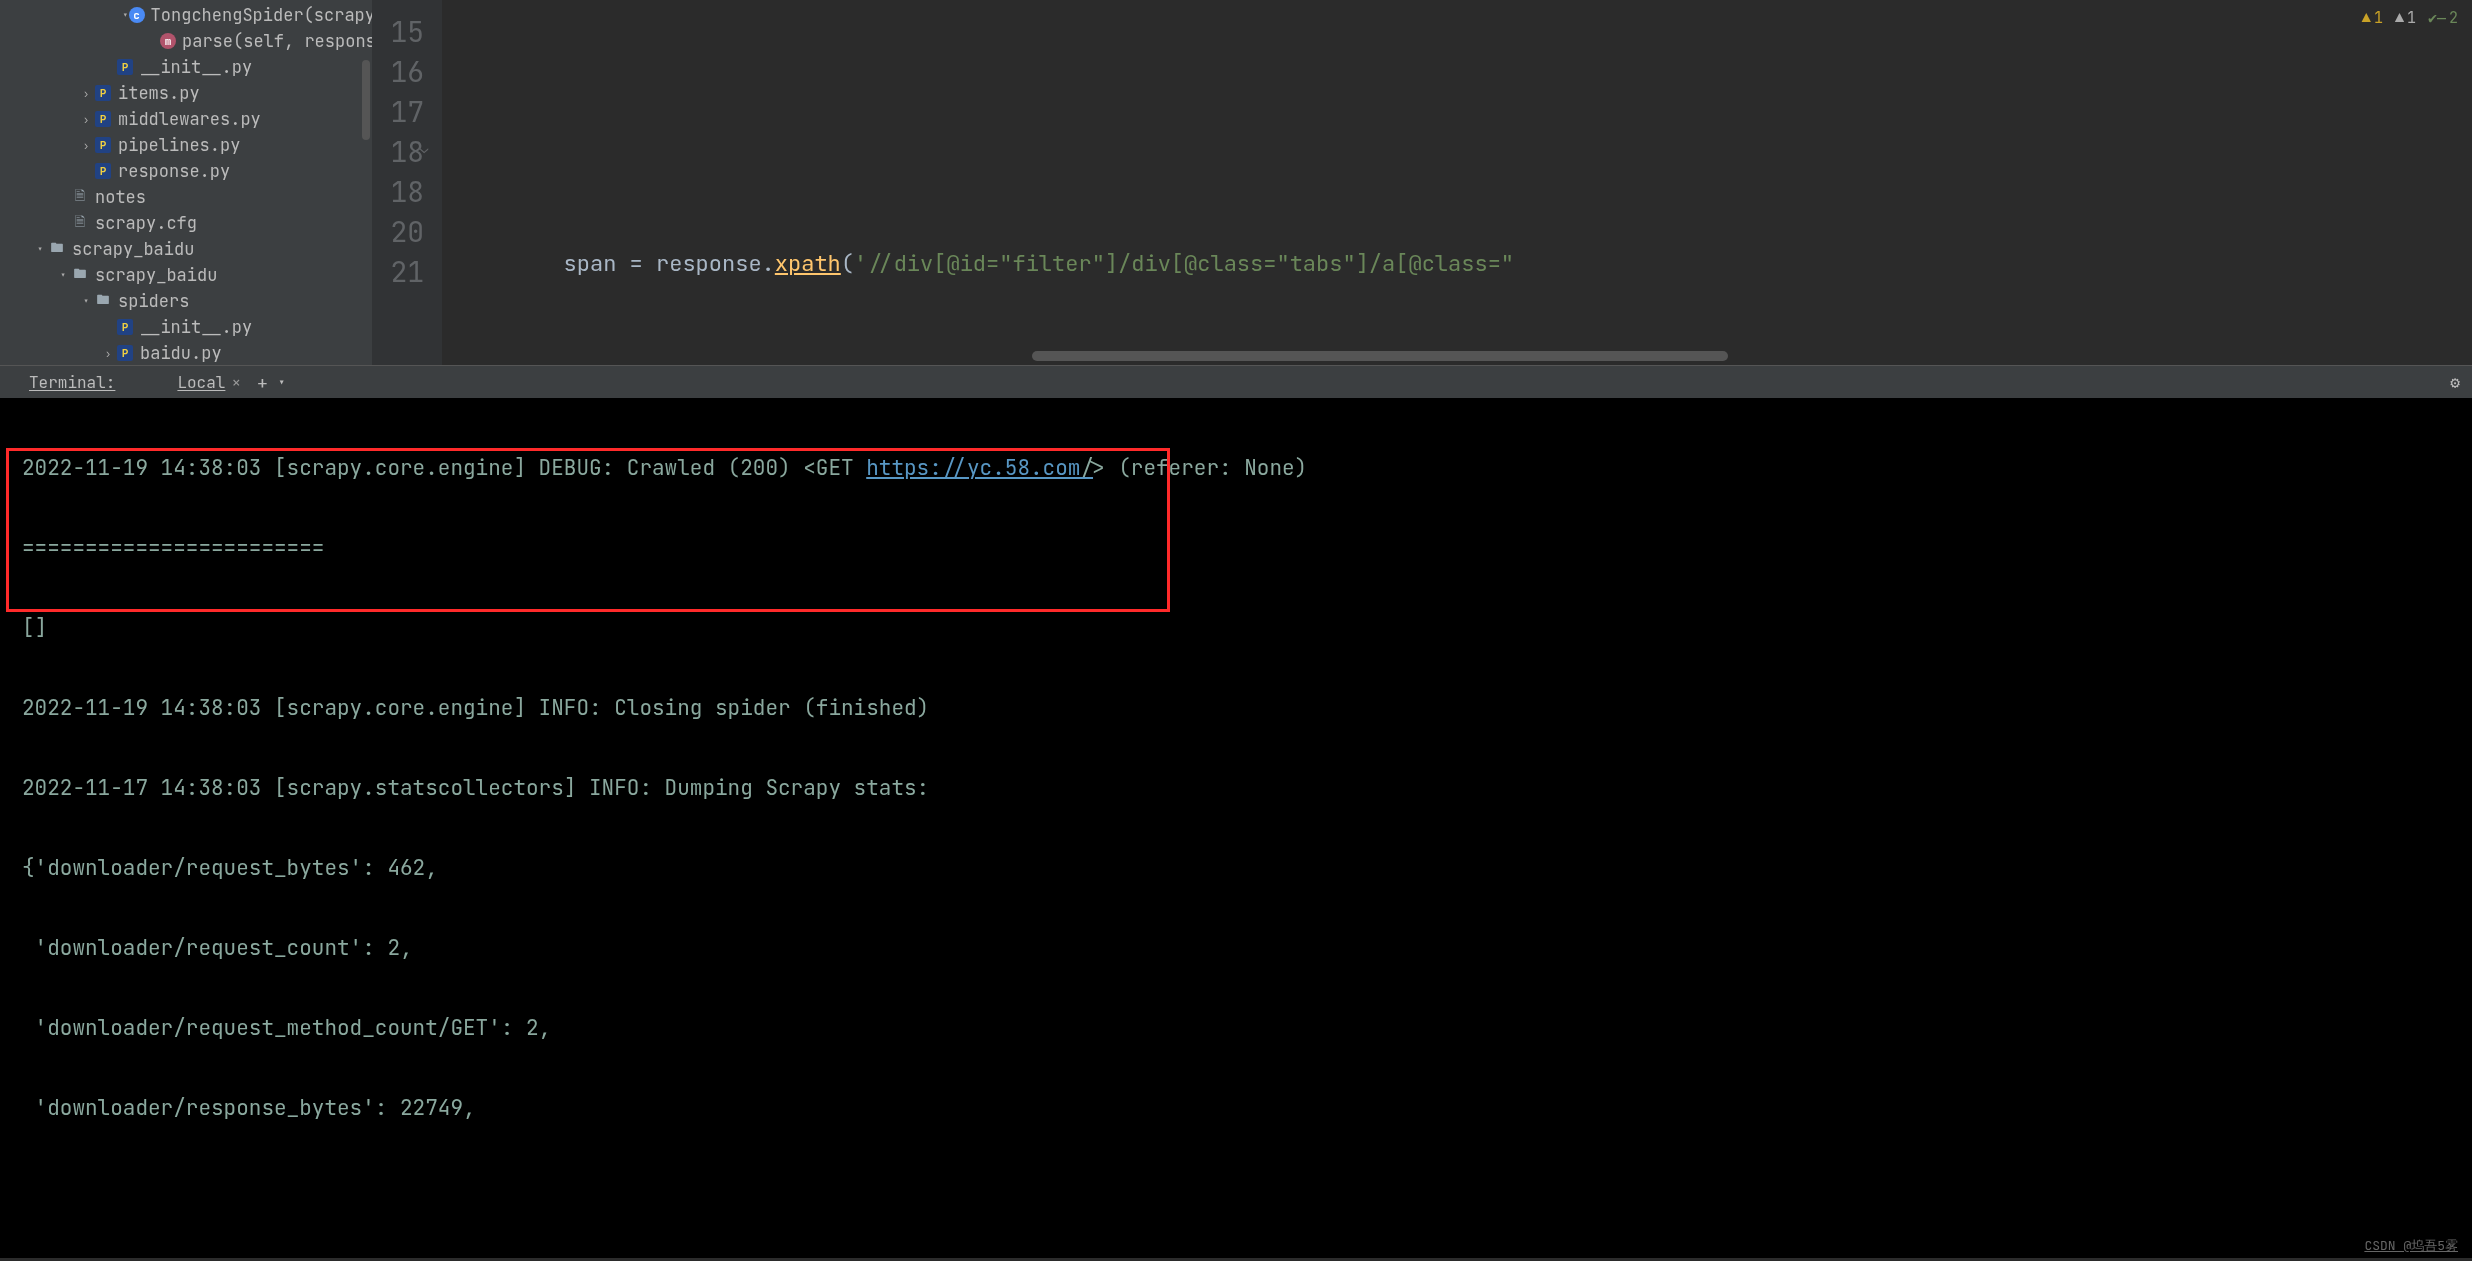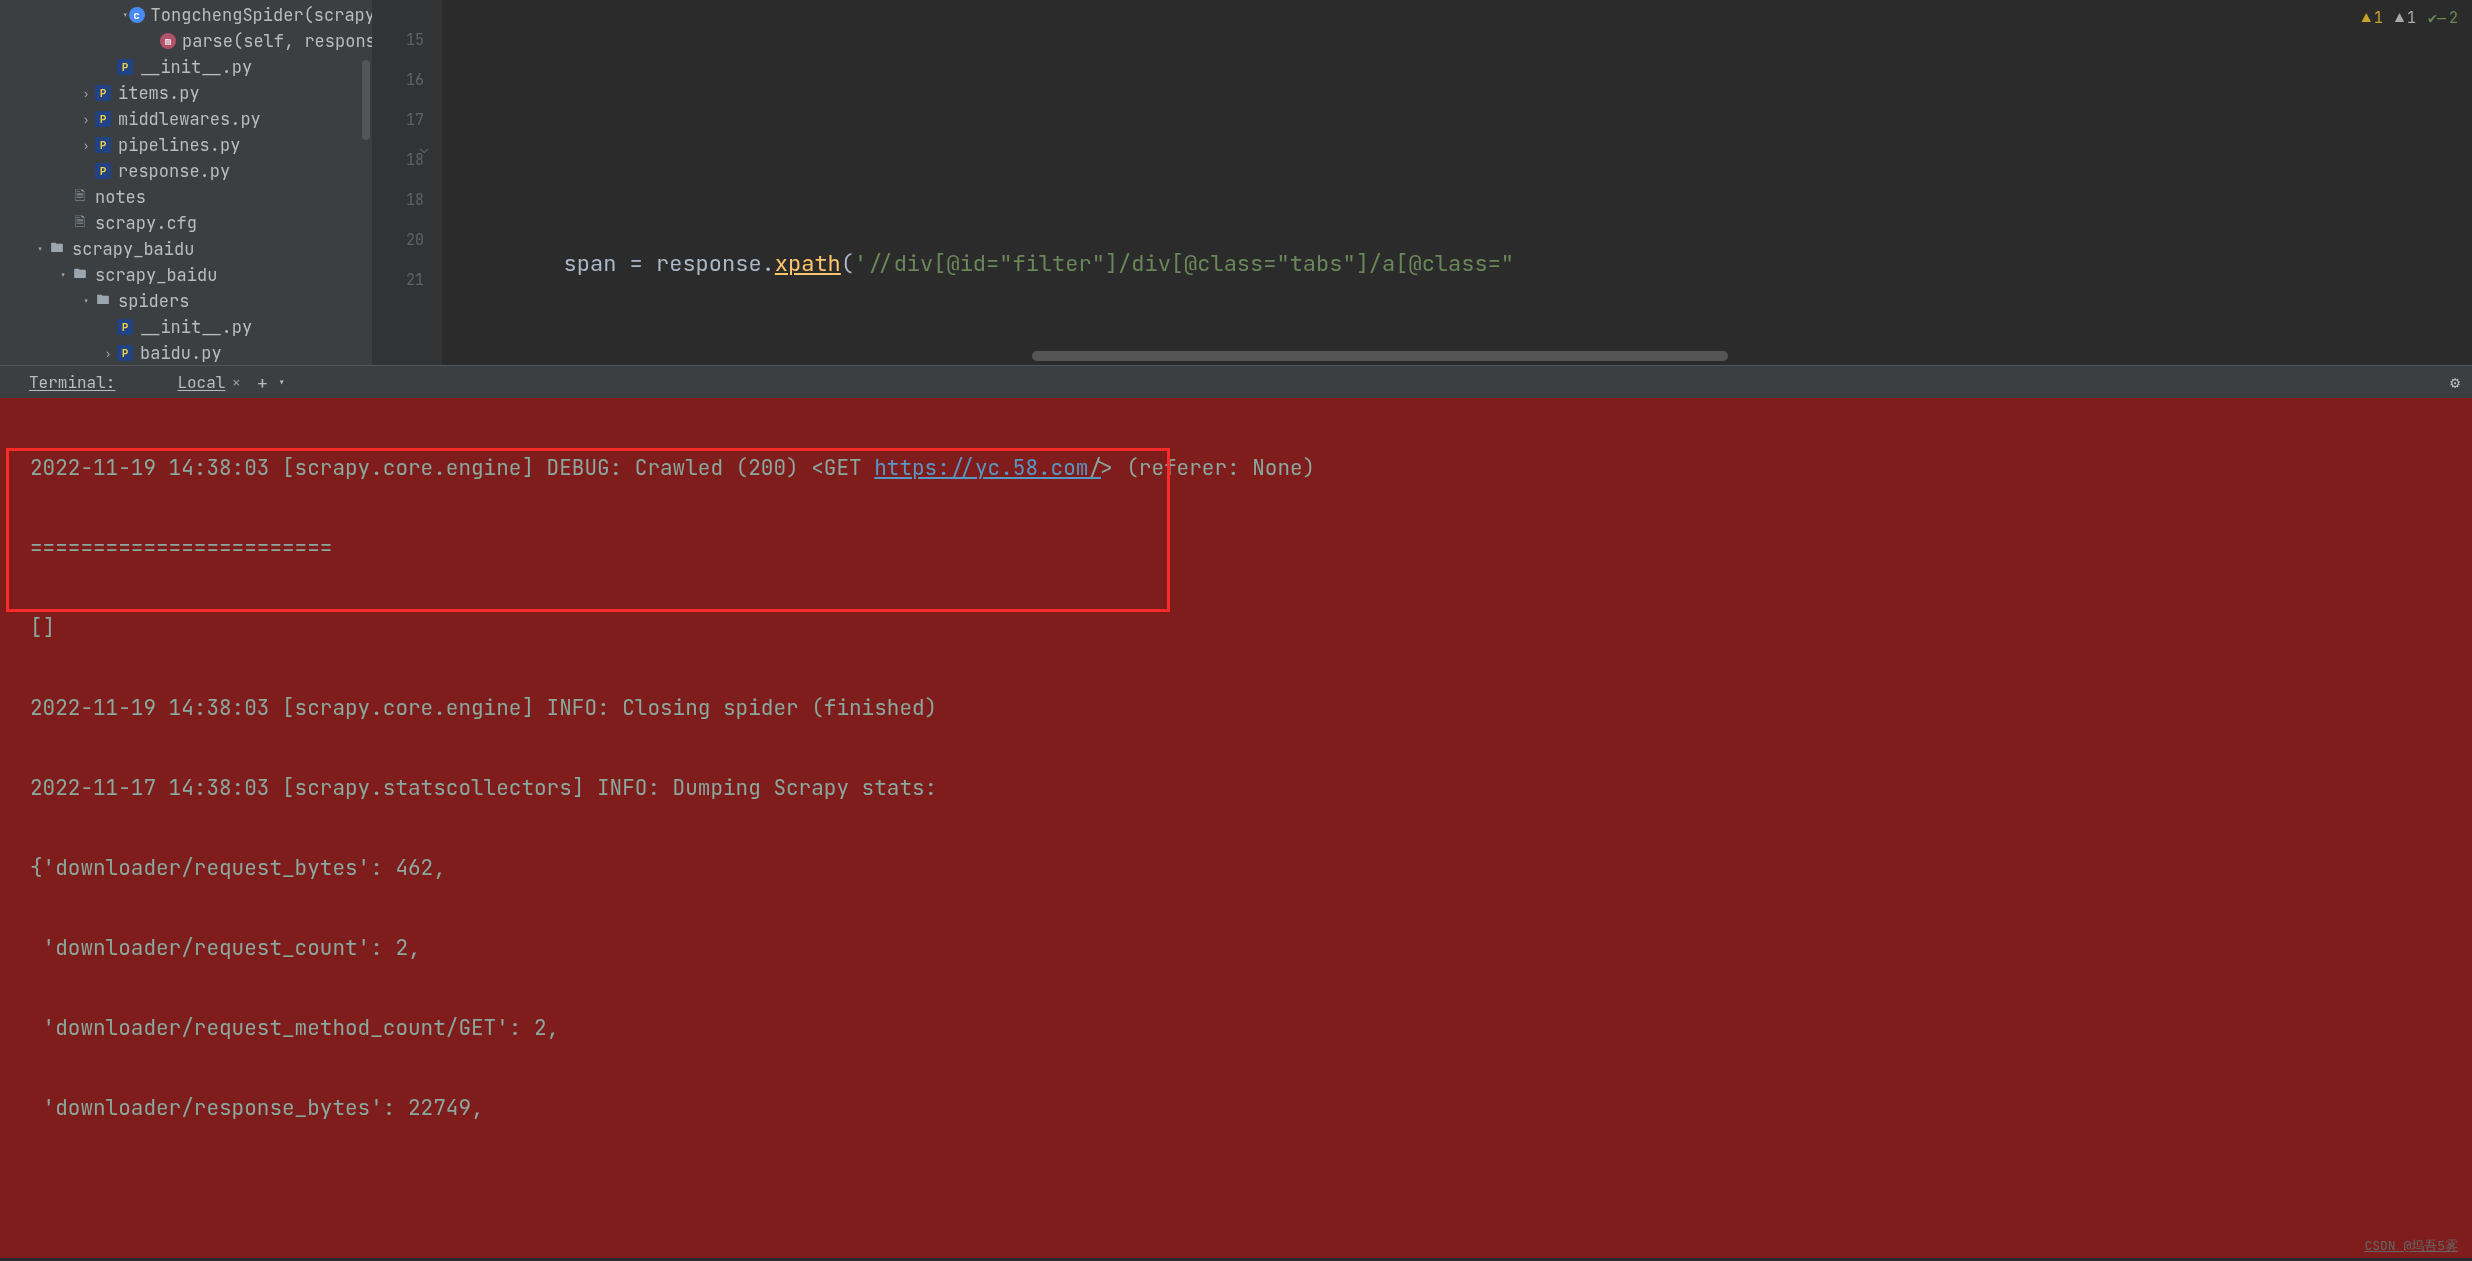--- a/index.html
+++ b/index.html
@@ -51,23 +51,23 @@
   display: flex;
   background: #2b2b2b;
   position: relative;
 }
 .gutter {
   width: 70px;
   background: #313335;
   text-align: right;
   padding-right: 18px;
   color: #606366;
-  font-size: 15px;
+  font-size: 28px;
   line-height: 40px;
-  padding-top: 20px;
+  padding-top: 12px;
 }
 .code-area {
   flex: 1;
   padding-top: 4px;
   font-size: 22px;
   line-height: 40px;
   padding-left: 16px;
   white-space: pre;
   position: relative;
 }
@@ -99,22 +99,22 @@
 }
 .terminal-header .label { margin-right: 18px; text-decoration: underline; text-decoration-color: #bbb; text-underline-offset: 2px; }
 .terminal-tab { display:flex; align-items:flex-end; gap:6px; margin-right: 16px; margin-left: 44px; }
 .terminal-tab .tab-name { text-decoration: underline; text-underline-offset: 2px; }
 .terminal-tab .close { color:#999; cursor:pointer; }
 .terminal-add { color:#bbb; font-size:18px; margin-right:10px; cursor:pointer; }
 .terminal-chevron { color:#bbb; font-size:13px; cursor:pointer; }
 .terminal-gear { position:absolute; right:12px; color:#bbb; font-size:16px; cursor:pointer; }
 
 .terminal-body {
-  background: #7f1d1d;
-  padding: 10px 30px;
+  background: #000000;
+  padding: 10px 22px;
   font-size: 21px;
   line-height: 40px;
   white-space: pre;
   font-family: 'JetBrains Mono', 'Consolas', monospace;
   color: #8aa89e;
   position: relative;
 }
 .term-url { color: #5897c4; text-decoration: underline; }
 .highlight-box {
   position: absolute;

